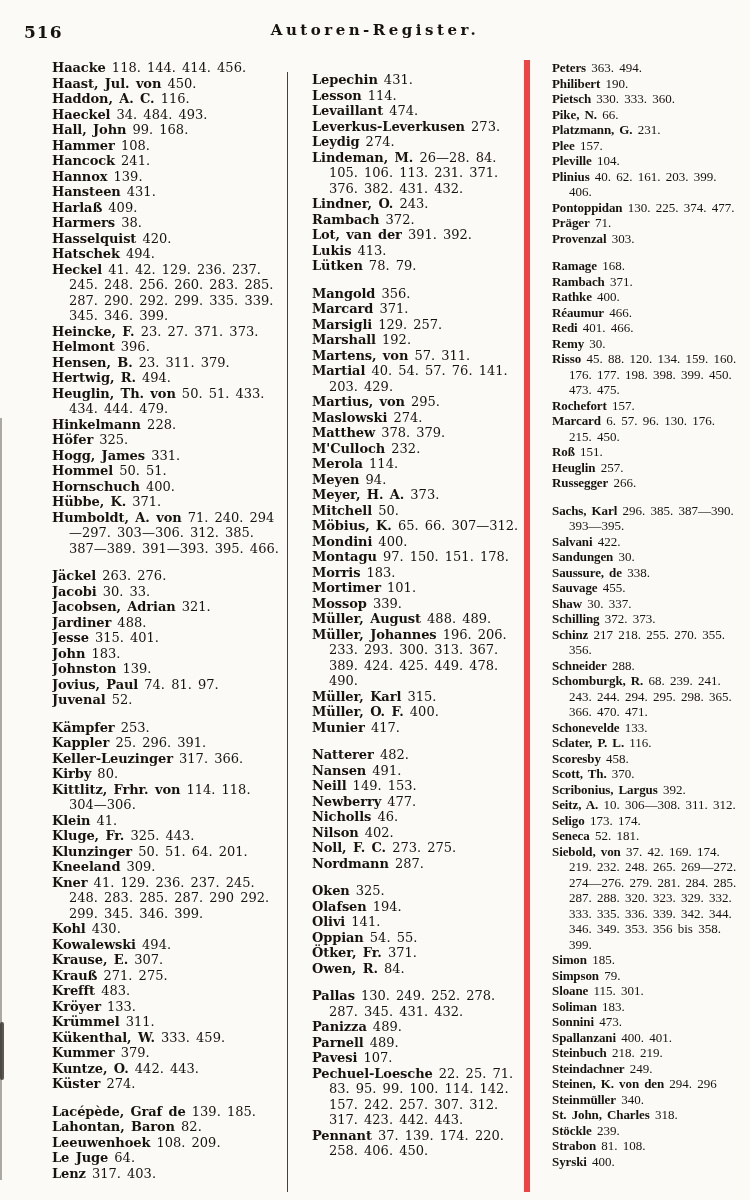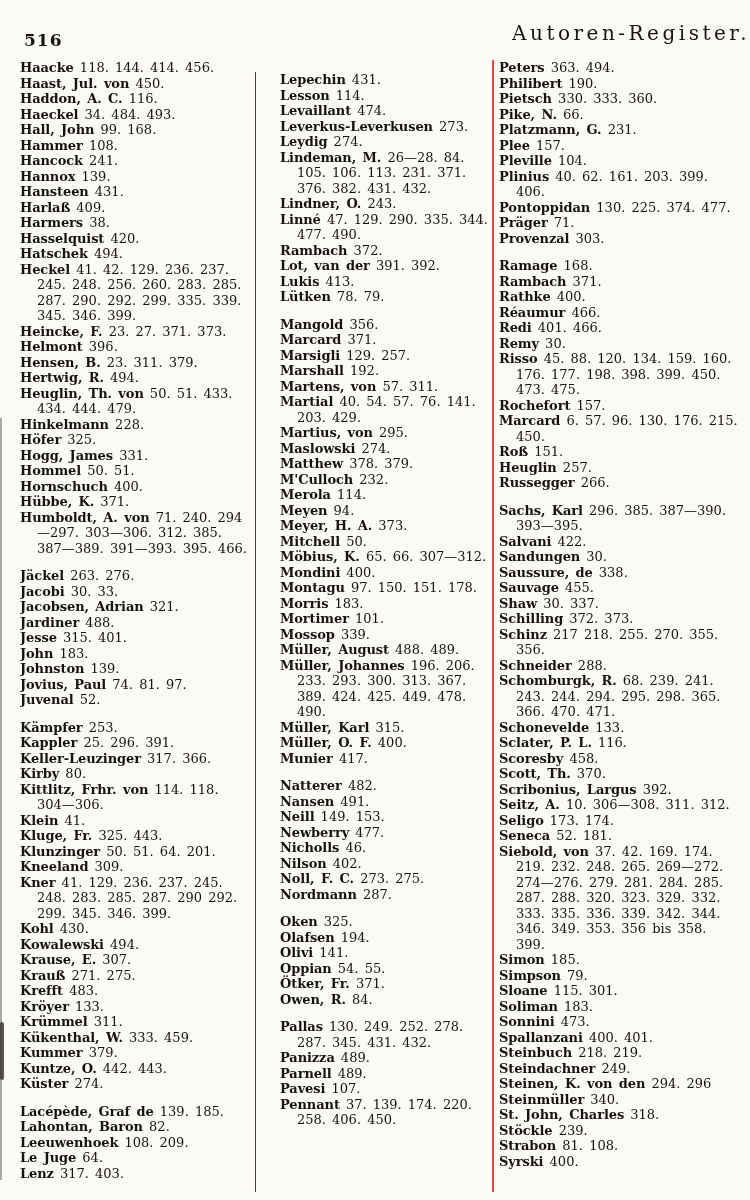--- a/index.html
+++ b/index.html
@@ -4,33 +4,33 @@
 <style>
   html,body{margin:0;padding:0;}
   body{width:750px;height:1200px;background:#e8e6e1;}
   .page{
     position:relative;width:750px;height:1200px;overflow:hidden;
     background:#fbfaf6;
     color:#17130f;
     font-family:"DejaVu Serif","Liberation Serif",serif;
   }
   .header{position:absolute;top:18px;left:0;right:0;height:30px;}
-  .page-number{position:absolute;left:24px;top:12px;font-size:17px;font-weight:bold;letter-spacing:1px;}
+  .page-number{position:absolute;left:24px;top:4px;font-size:17px;font-weight:bold;letter-spacing:1px;}
   .page-title{
-    position:absolute;left:0;right:0;top:3px;text-align:right;
-    font-size:20px;font-weight:normal;letter-spacing:3.5px;
+    position:absolute;left:0;right:0;top:3px;text-align:center;
+    font-size:15px;font-weight:bold;letter-spacing:3.5px;
   }
   .columns{
     position:absolute;top:60px;left:20px;right:10px;bottom:8px;
     display:flex;overflow:hidden;
   }
   .col{box-sizing:border-box;overflow:hidden;}
-  .col-1{width:235px;padding-right:6px;}
+  .col-1{width:235px;padding-right:6px;margin-left:32px;}
   .col-2{width:237px;border-left:1px solid #47413a;padding-left:24px;padding-right:4px;margin-top:12px;}
-  .col-3{flex:1;border-left:2px solid #ef4444;padding-left:5px;}
+  .col-3{flex:1;border-left:6px solid #ef4444;padding-left:22px;font-family:Liberation Serif, serif;}
   .group{margin:0;}
   .group + .group{margin-top:12px;}
   .entry{
     margin:0;padding-left:17px;text-indent:-17px;
     font-size:13px;line-height:15.5px;
     word-spacing:2px;
   }
   .nm{font-weight:bold;letter-spacing:-0.1px;}
   .refs{font-weight:normal;}
   .scan-gutter{
@@ -125,21 +125,20 @@
       </div>
       <div class="col col-2">
         <div class="group">
           <p class="entry"><span class="nm">Lepechin</span><span class="refs"> 431.</span></p>
           <p class="entry"><span class="nm">Lesson</span><span class="refs"> 114.</span></p>
           <p class="entry"><span class="nm">Levaillant</span><span class="refs"> 474.</span></p>
           <p class="entry"><span class="nm">Leverkus-Leverkusen</span><span class="refs"> 273.</span></p>
           <p class="entry"><span class="nm">Leydig</span><span class="refs"> 274.</span></p>
           <p class="entry"><span class="nm">Lindeman, M.</span><span class="refs"> 26—28. 84. 105. 106. 113. 231. 371. 376. 382. 431. 432.</span></p>
           <p class="entry"><span class="nm">Lindner, O.</span><span class="refs"> 243.</span></p>
-          <p class="entry"><span class="nm">Linné</span><span class="refs"> 47. 129. 290. 335. 344. 477. 490.</span></p>
           <p class="entry"><span class="nm">Rambach</span><span class="refs"> 372.</span></p>
           <p class="entry"><span class="nm">Lot, van der</span><span class="refs"> 391. 392.</span></p>
           <p class="entry"><span class="nm">Lukis</span><span class="refs"> 413.</span></p>
           <p class="entry"><span class="nm">Lütken</span><span class="refs"> 78. 79.</span></p>
         </div>
         <div class="group">
           <p class="entry"><span class="nm">Mangold</span><span class="refs"> 356.</span></p>
           <p class="entry"><span class="nm">Marcard</span><span class="refs"> 371.</span></p>
           <p class="entry"><span class="nm">Marsigli</span><span class="refs"> 129. 257.</span></p>
           <p class="entry"><span class="nm">Marshall</span><span class="refs"> 192.</span></p>
@@ -181,20 +180,21 @@
           <p class="entry"><span class="nm">Olivi</span><span class="refs"> 141.</span></p>
           <p class="entry"><span class="nm">Oppian</span><span class="refs"> 54. 55.</span></p>
           <p class="entry"><span class="nm">Ötker, Fr.</span><span class="refs"> 371.</span></p>
           <p class="entry"><span class="nm">Owen, R.</span><span class="refs"> 84.</span></p>
         </div>
         <div class="group">
           <p class="entry"><span class="nm">Pallas</span><span class="refs"> 130. 249. 252. 278. 287. 345. 431. 432.</span></p>
           <p class="entry"><span class="nm">Panizza</span><span class="refs"> 489.</span></p>
           <p class="entry"><span class="nm">Parnell</span><span class="refs"> 489.</span></p>
           <p class="entry"><span class="nm">Pavesi</span><span class="refs"> 107.</span></p>
+          <p class="entry"><span class="nm">Pechuel-Loesche</span><span class="refs"> 22. 25. 71. 83. 95. 99. 100. 114. 142. 157. 242. 257. 307. 312. 317. 423. 442. 443.</span></p>
           <p class="entry"><span class="nm">Pennant</span><span class="refs"> 37. 139. 174. 220. 258. 406. 450.</span></p>
         </div>
       </div>
       <div class="col col-3">
         <div class="group">
           <p class="entry"><span class="nm">Peters</span><span class="refs"> 363. 494.</span></p>
           <p class="entry"><span class="nm">Philibert</span><span class="refs"> 190.</span></p>
           <p class="entry"><span class="nm">Pietsch</span><span class="refs"> 330. 333. 360.</span></p>
           <p class="entry"><span class="nm">Pike, N.</span><span class="refs"> 66.</span></p>
           <p class="entry"><span class="nm">Platzmann, G.</span><span class="refs"> 231.</span></p>

